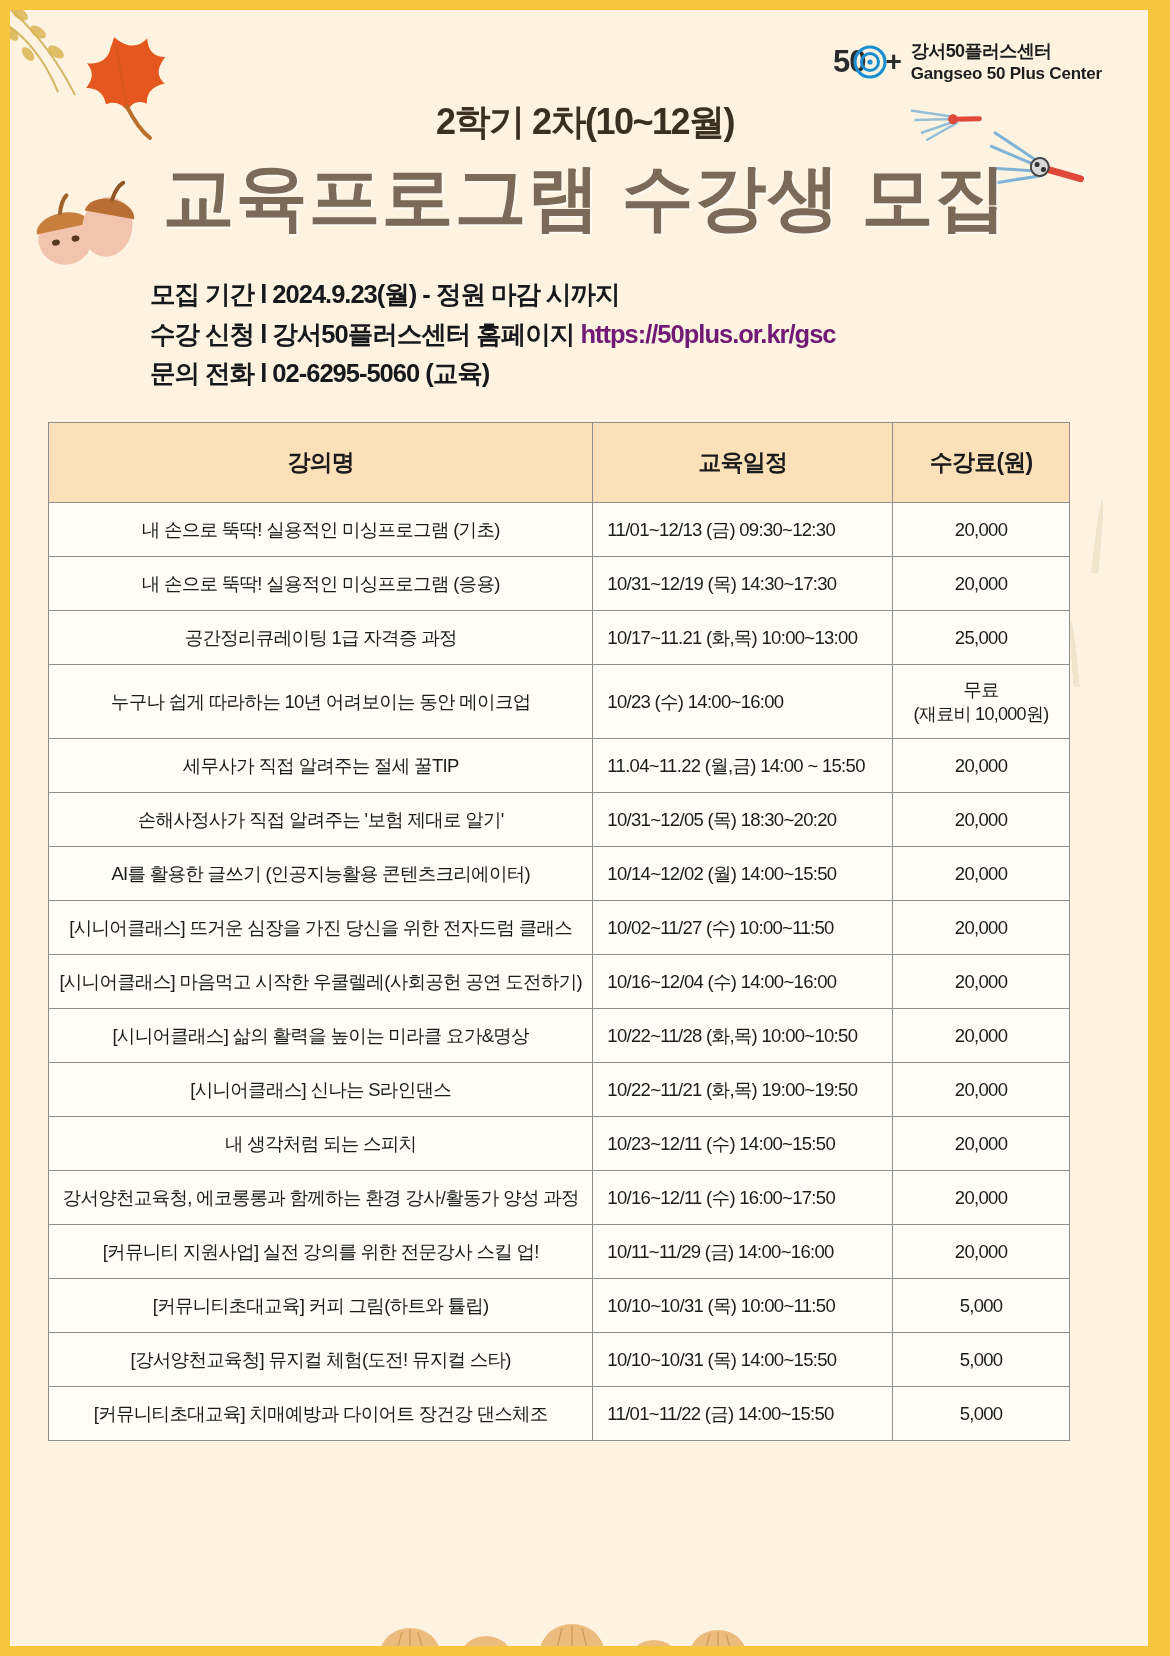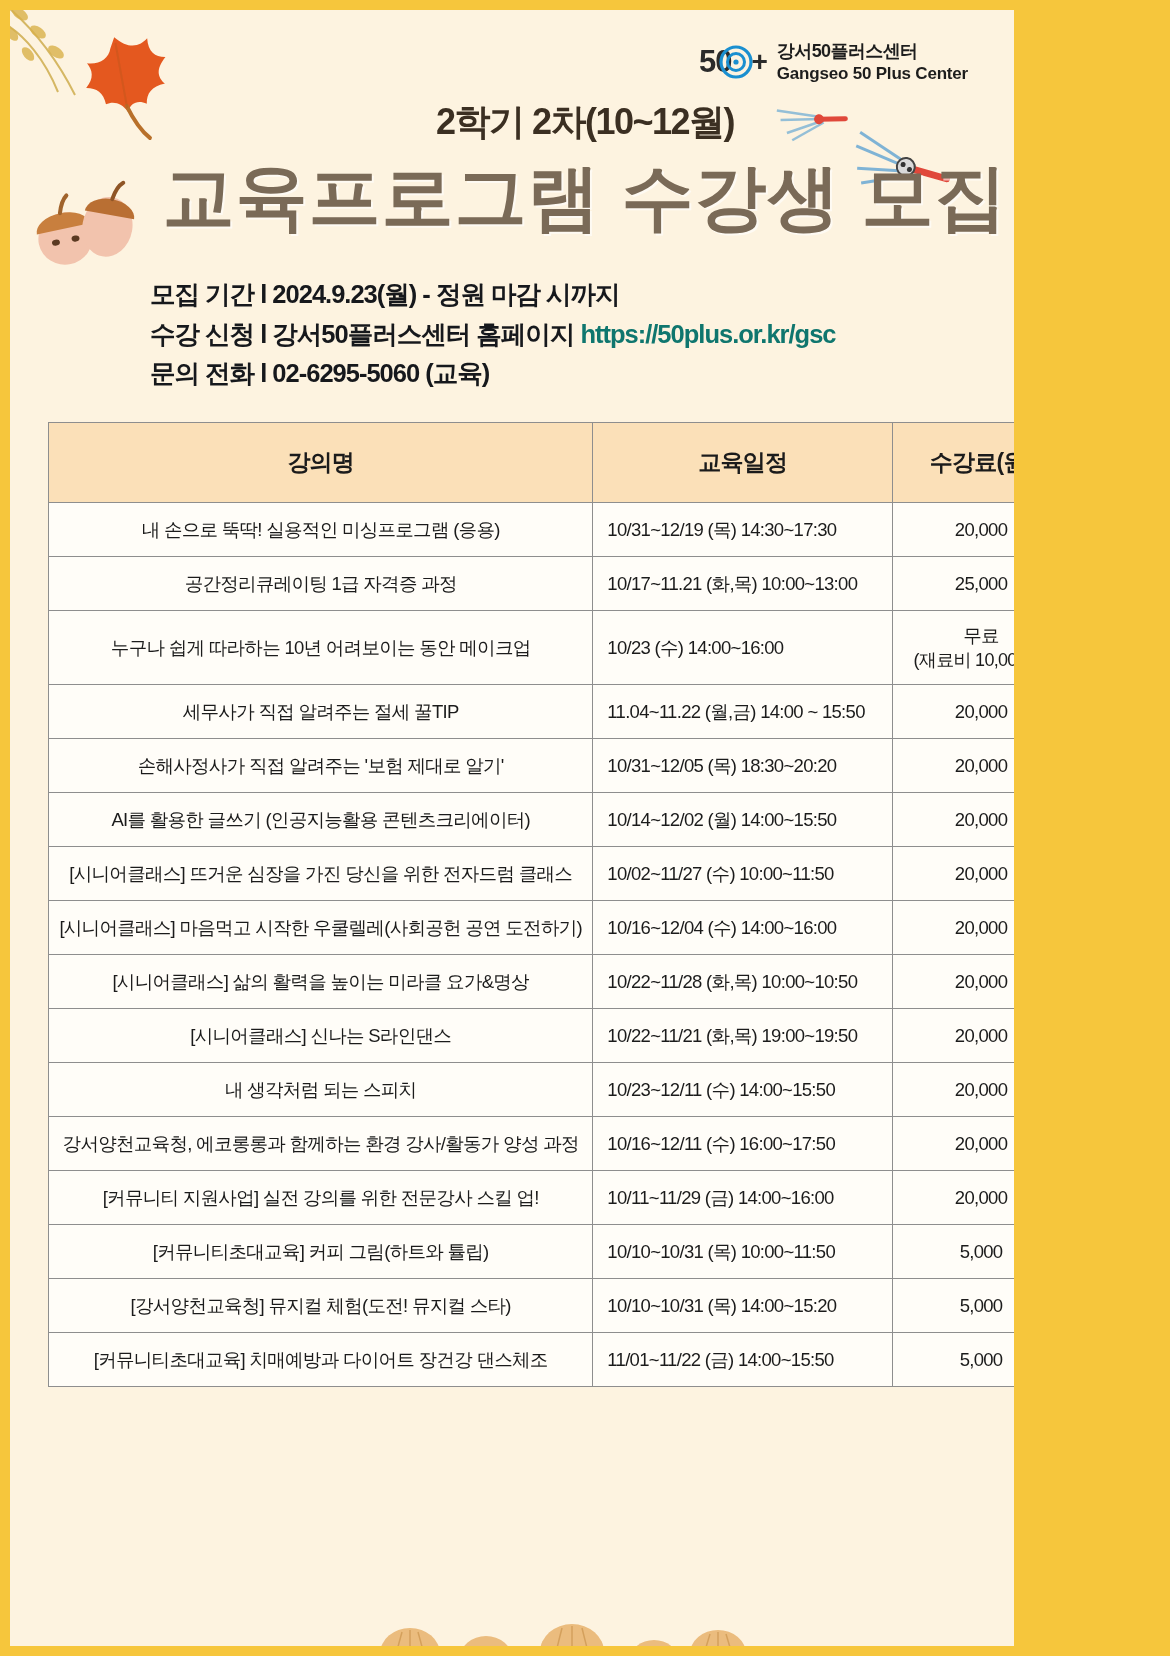--- a/index.html
+++ b/index.html
@@ -10,21 +10,21 @@
     width: 1170px; height: 1656px;
     font-family: "Liberation Sans", "DejaVu Sans", sans-serif;
     background: #f6c63c;
     position: relative;
     overflow: hidden;
   }
   
   .page {
     position: absolute;
     left: 10px; top: 10px;
-    width: 1004px; height: 1636px;
+    width: 1138px; height: 1636px;
     background: #fdf3e0;
     overflow: hidden;
   }
 
   
   .deco { position: absolute; pointer-events: none; }
 
   .grass-right {
     right: -40px; top: 40px; width: 220px; height: 520px;
     background:
@@ -80,21 +80,21 @@
     font-size: 72px; font-weight: bold; color: #7a6a57;
     letter-spacing: 1px;
     text-shadow: 2px 2px 0 rgba(255,255,255,.6);
   }
 
   .info {
     position: absolute; left: 140px; top: 265px;
     font-size: 25.5px; font-weight: bold; color: #16181c;
     line-height: 1.55; letter-spacing: -1px;
   }
-  .info .url { color: #0f766e; }
+  .info .url { color: #701a75; }
 
   
   .table-wrap {
     position: absolute; left: 38px; top: 412px; width: 1022px;
   }
   table {
     width: 100%; border-collapse: collapse;
     background: #fffdf8;
     border: 1.5px solid #8e8e8e;
   }
@@ -243,20 +243,27 @@
         </colgroup>
       <thead>
         <tr>
           <th>강의명</th>
           <th>교육일정</th>
           <th>수강료(원)</th>
         </tr>
       </thead>
       <tbody id="tbody">
           <tr>
+            <td class="c-name">내 손으로 뚝딱! 실용적인 미싱프로그램 (기초)</td>
+            <td class="c-sched">11/01~12/13 (금)  09:30~12:30</td>
+            <td class="c-fee">
+              <span class="free">20,000</span>
+            </td>
+          </tr>
+          <tr>
             <td class="c-name">내 손으로 뚝딱! 실용적인 미싱프로그램 (응용)</td>
             <td class="c-sched">10/31~12/19 (목) 14:30~17:30</td>
             <td class="c-fee">
               <span class="free">20,000</span>
             </td>
           </tr>
           <tr>
             <td class="c-name">공간정리큐레이팅 1급 자격증 과정</td>
             <td class="c-sched">10/17~11.21 (화,목) 10:00~13:00</td>
             <td class="c-fee">
@@ -343,21 +350,21 @@
           </tr>
           <tr>
             <td class="c-name">[커뮤니티초대교육] 커피 그림(하트와 튤립)</td>
             <td class="c-sched">10/10~10/31 (목) 10:00~11:50</td>
             <td class="c-fee">
               <span class="free">5,000</span>
             </td>
           </tr>
           <tr>
             <td class="c-name">[강서양천교육청] 뮤지컬 체험(도전! 뮤지컬 스타)</td>
-            <td class="c-sched">10/10~10/31 (목) 14:00~15:20</td>
+            <td class="c-sched">10/10~10/31 (목) 14:00~15:50</td>
             <td class="c-fee">
               <span class="free">5,000</span>
             </td>
           </tr>
           <tr>
             <td class="c-name">[커뮤니티초대교육] 치매예방과 다이어트 장건강 댄스체조</td>
             <td class="c-sched">11/01~11/22 (금) 14:00~15:50</td>
             <td class="c-fee">
               <span class="free">5,000</span>
             </td>

